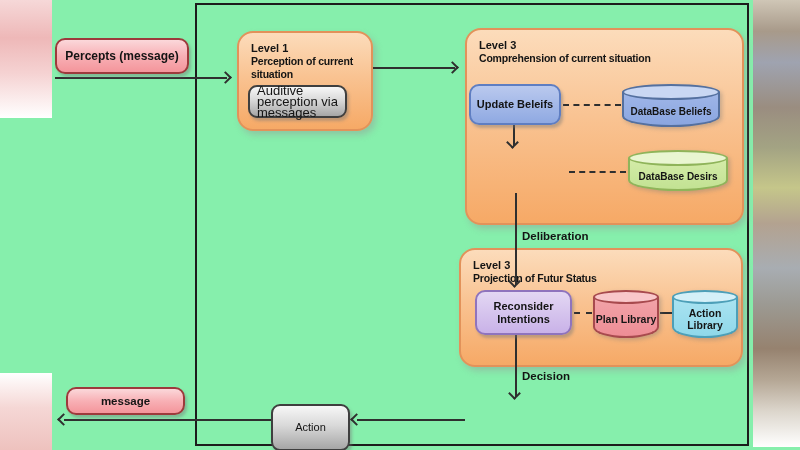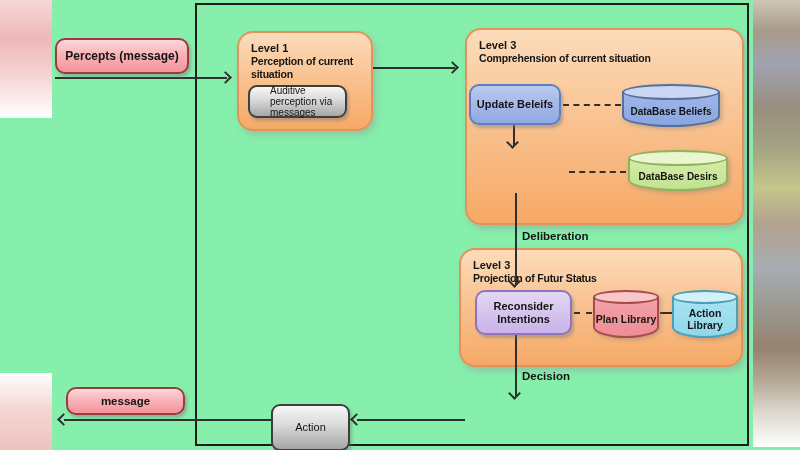--- a/index.html
+++ b/index.html
@@ -70,22 +70,22 @@
   }
   .node.green {
     background:linear-gradient(to bottom,var(--green_top,#eff8da),var(--green_bottom,#cde9a2));
     border:2px solid var(--green_border,#9ec368); border-radius:10px;
   }
   .node.purple {
     background:linear-gradient(to bottom,var(--purple_top,#e3d7f3),var(--purple_bottom,#c9b2e8));
     border:2px solid var(--purple_border,#8f74bd); border-radius:10px;
   }
   .node.auditive {
-    justify-content:center; text-align:left; padding:0 4px 0 20px;
-    font-size:10px; font-weight:400; line-height:11px; border-radius:9px;
+    justify-content:center; text-align:left; padding:0 4px 0 7px;
+    font-size:13px; font-weight:400; line-height:11px; border-radius:9px;
   }
 
   
   .cyl { position:absolute; z-index:3; filter:drop-shadow(2px 2px 2px rgba(120,120,120,.4)); }
   .cyl .cap { position:absolute; left:0; right:0; top:0; border-radius:50%; z-index:2; }
   .cyl .body { position:absolute; left:0; right:0; bottom:0; border-top:none !important;
                border-radius:0 0 50% 50% / 0 0 11px 11px; }
   .cyl .lbl { position:absolute; left:0; right:0; bottom:0; z-index:3; display:flex;
               align-items:center; justify-content:center; text-align:center;
               font-size:10px; font-weight:600; line-height:12px; }

